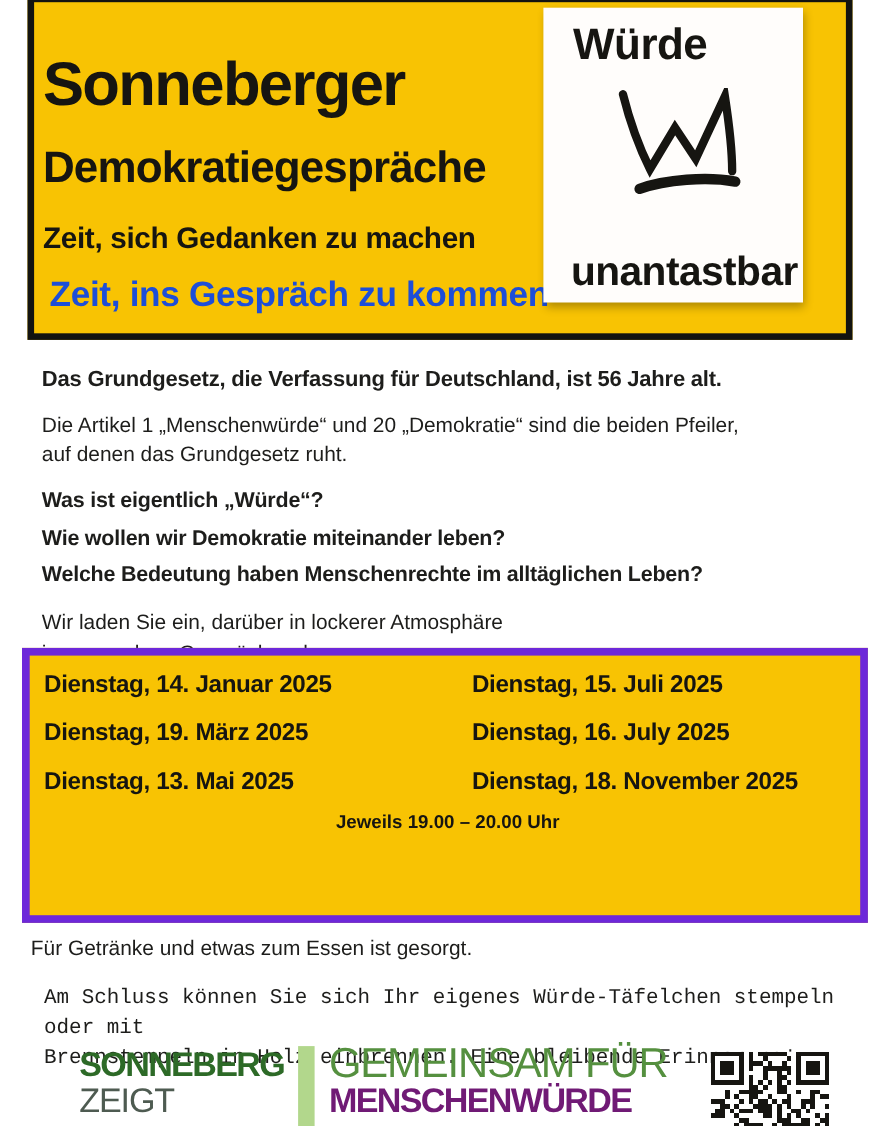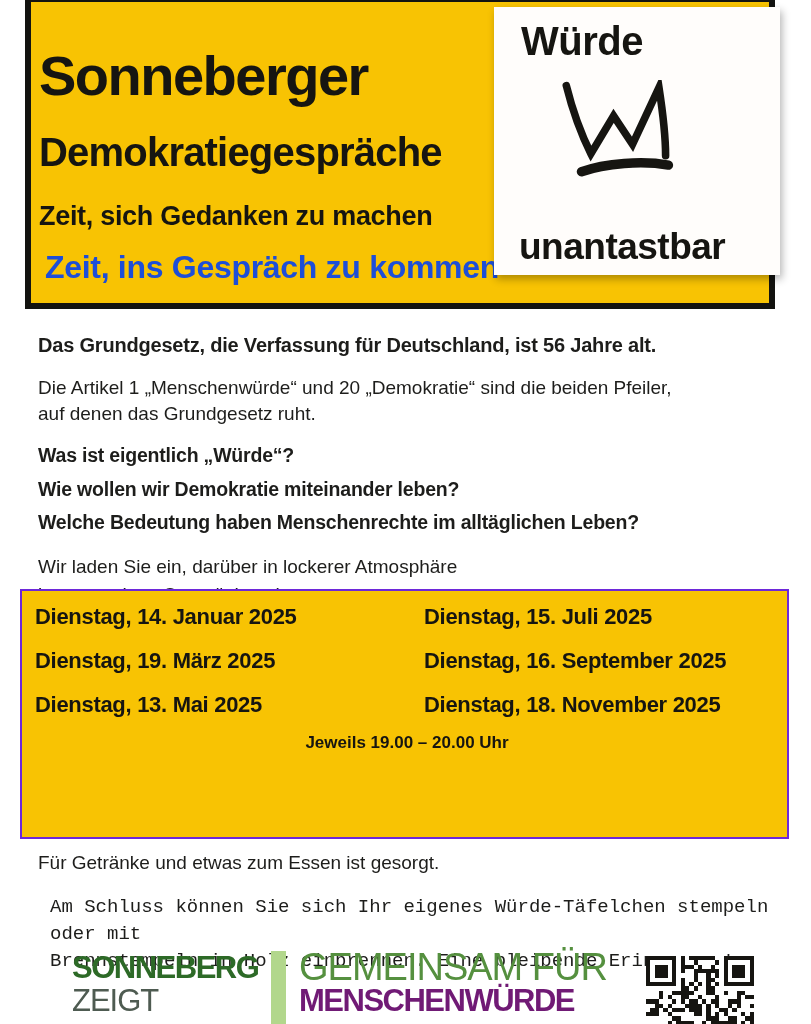--- a/index.html
+++ b/index.html
@@ -15,47 +15,47 @@
     background:#F8C303;border:6px solid #131310;box-sizing:border-box;
   }
   .header-inner{padding:46px 0 0 8px;}
   .h-title{font-size:56px;font-weight:700;letter-spacing:-1.5px;line-height:1;margin:0;color:#161511;}
   .h-sub{font-size:40px;font-weight:700;letter-spacing:-0.8px;margin:26px 0 0;color:#161511;}
   .h-line1{font-size:27px;font-weight:700;letter-spacing:-0.3px;margin:26px 0 0;color:#161511;}
   .h-line2{font-size:32px;font-weight:700;letter-spacing:-0.3px;margin:17px 6px 0;color:#1d4ed8;}
 
   
   .wuerde-box{
-    position:absolute;left:494px;top:7px;width:286px;height:268px;background:#fffdfb;
+    position:absolute;left:494px;top:7px;width:236px;height:268px;background:#fffdfb;
     box-shadow:2px 4px 8px rgba(0,0,0,.30);
   }
   .w-top{font-size:40px;font-weight:700;letter-spacing:-0.5px;padding:12px 0 0 27px;color:#161511;}
   .crown-svg{display:block;margin:16px 0 0 55px;}
   .w-bottom{position:absolute;left:25px;bottom:7px;font-size:37px;font-weight:700;letter-spacing:-0.5px;color:#161511;}
 
   
   .intro{position:absolute;left:38px;top:332px;width:748px;font-size:19px;line-height:1.38;}
   .p-bold{font-weight:700;font-size:20px;margin:0 0 15px;letter-spacing:-0.2px;}
   .p-reg{margin:0 0 12px;white-space:pre-line;}
   .p-questions{margin:0 0 13px;white-space:pre-line;font-weight:700;font-size:19.5px;line-height:1.72;letter-spacing:-0.2px;}
   .p-invite{margin:0;white-space:pre-line;line-height:1.48;}
 
   
   .dates-box{
     position:absolute;left:20px;top:589px;width:769px;height:250px;
-    background:#F8C303;border:2px solid #6d28d9;box-sizing:border-box;
+    background:#F8C303;border:7px solid #6d28d9;box-sizing:border-box;
     padding:13px 8px 0 13px;
   }
   .d-grid{display:grid;grid-template-columns:389px 1fr;row-gap:18px;
     font-size:22px;font-weight:700;letter-spacing:-0.3px;color:#161511;}
   .d-time{text-align:center;font-size:17px;font-weight:700;margin-top:15px;color:#161511;}
   .d-venue{text-align:center;font-size:24px;font-weight:700;line-height:1.38;margin-top:9px;letter-spacing:-0.3px;color:#161511;}
 
   
-  .footer-text{position:absolute;left:38px;top:850px;width:748px;font-size:19px;line-height:1.42;}
+  .footer-text{position:absolute;left:28px;top:850px;width:748px;font-size:19px;line-height:1.42;}
   .f1{margin:0 0 17px;}
   .f2{margin:12px;white-space:pre-line;font-family:Liberation Mono, monospace;}
 
   
   .logo{position:absolute;left:72px;top:951px;display:flex;align-items:flex-start;gap:13px;}
   .logo-left{width:186px;text-align:left;line-height:33px;white-space:nowrap;}
   .logo-right{text-align:left;line-height:33px;white-space:nowrap;}
   .l-son{color:#2D6A27;font-weight:700;font-size:31px;letter-spacing:-1.5px;}
   .l-zeigt{color:#4E5B51;font-weight:400;font-size:31px;letter-spacing:-1px;}
   .logo-bar{width:15px;height:78px;background:#B2D78C;}
@@ -100,21 +100,21 @@
 Welche Bedeutung haben Menschenrechte im alltäglichen Leben?</p>
     <p class="p-invite">Wir laden Sie ein, darüber in lockerer Atmosphäre
 ins zwanglose Gespräch zu kommen.</p>
   </div>
 
   <div class="dates-box">
     <div class="d-grid">
       <div>Dienstag, 14. Januar 2025</div>
       <div>Dienstag, 15. Juli 2025</div>
       <div>Dienstag, 19. März 2025</div>
-      <div>Dienstag, 16. September 2025</div>
+      <div>Dienstag, 16. July 2025</div>
       <div>Dienstag, 13. Mai 2025</div>
       <div>Dienstag, 18. November 2025</div>
     </div>
     <div class="d-time">Jeweils 19.00 – 20.00 Uhr</div>
   </div>
 
   <div class="footer-text">
     <p class="f1">Für Getränke und etwas zum Essen ist gesorgt.</p>
     <p class="f2">Am Schluss können Sie sich Ihr eigenes Würde-Täfelchen stempeln oder mit
 Brennstempeln in Holz einbrennen. Eine bleibende Erinnerung!</p>

